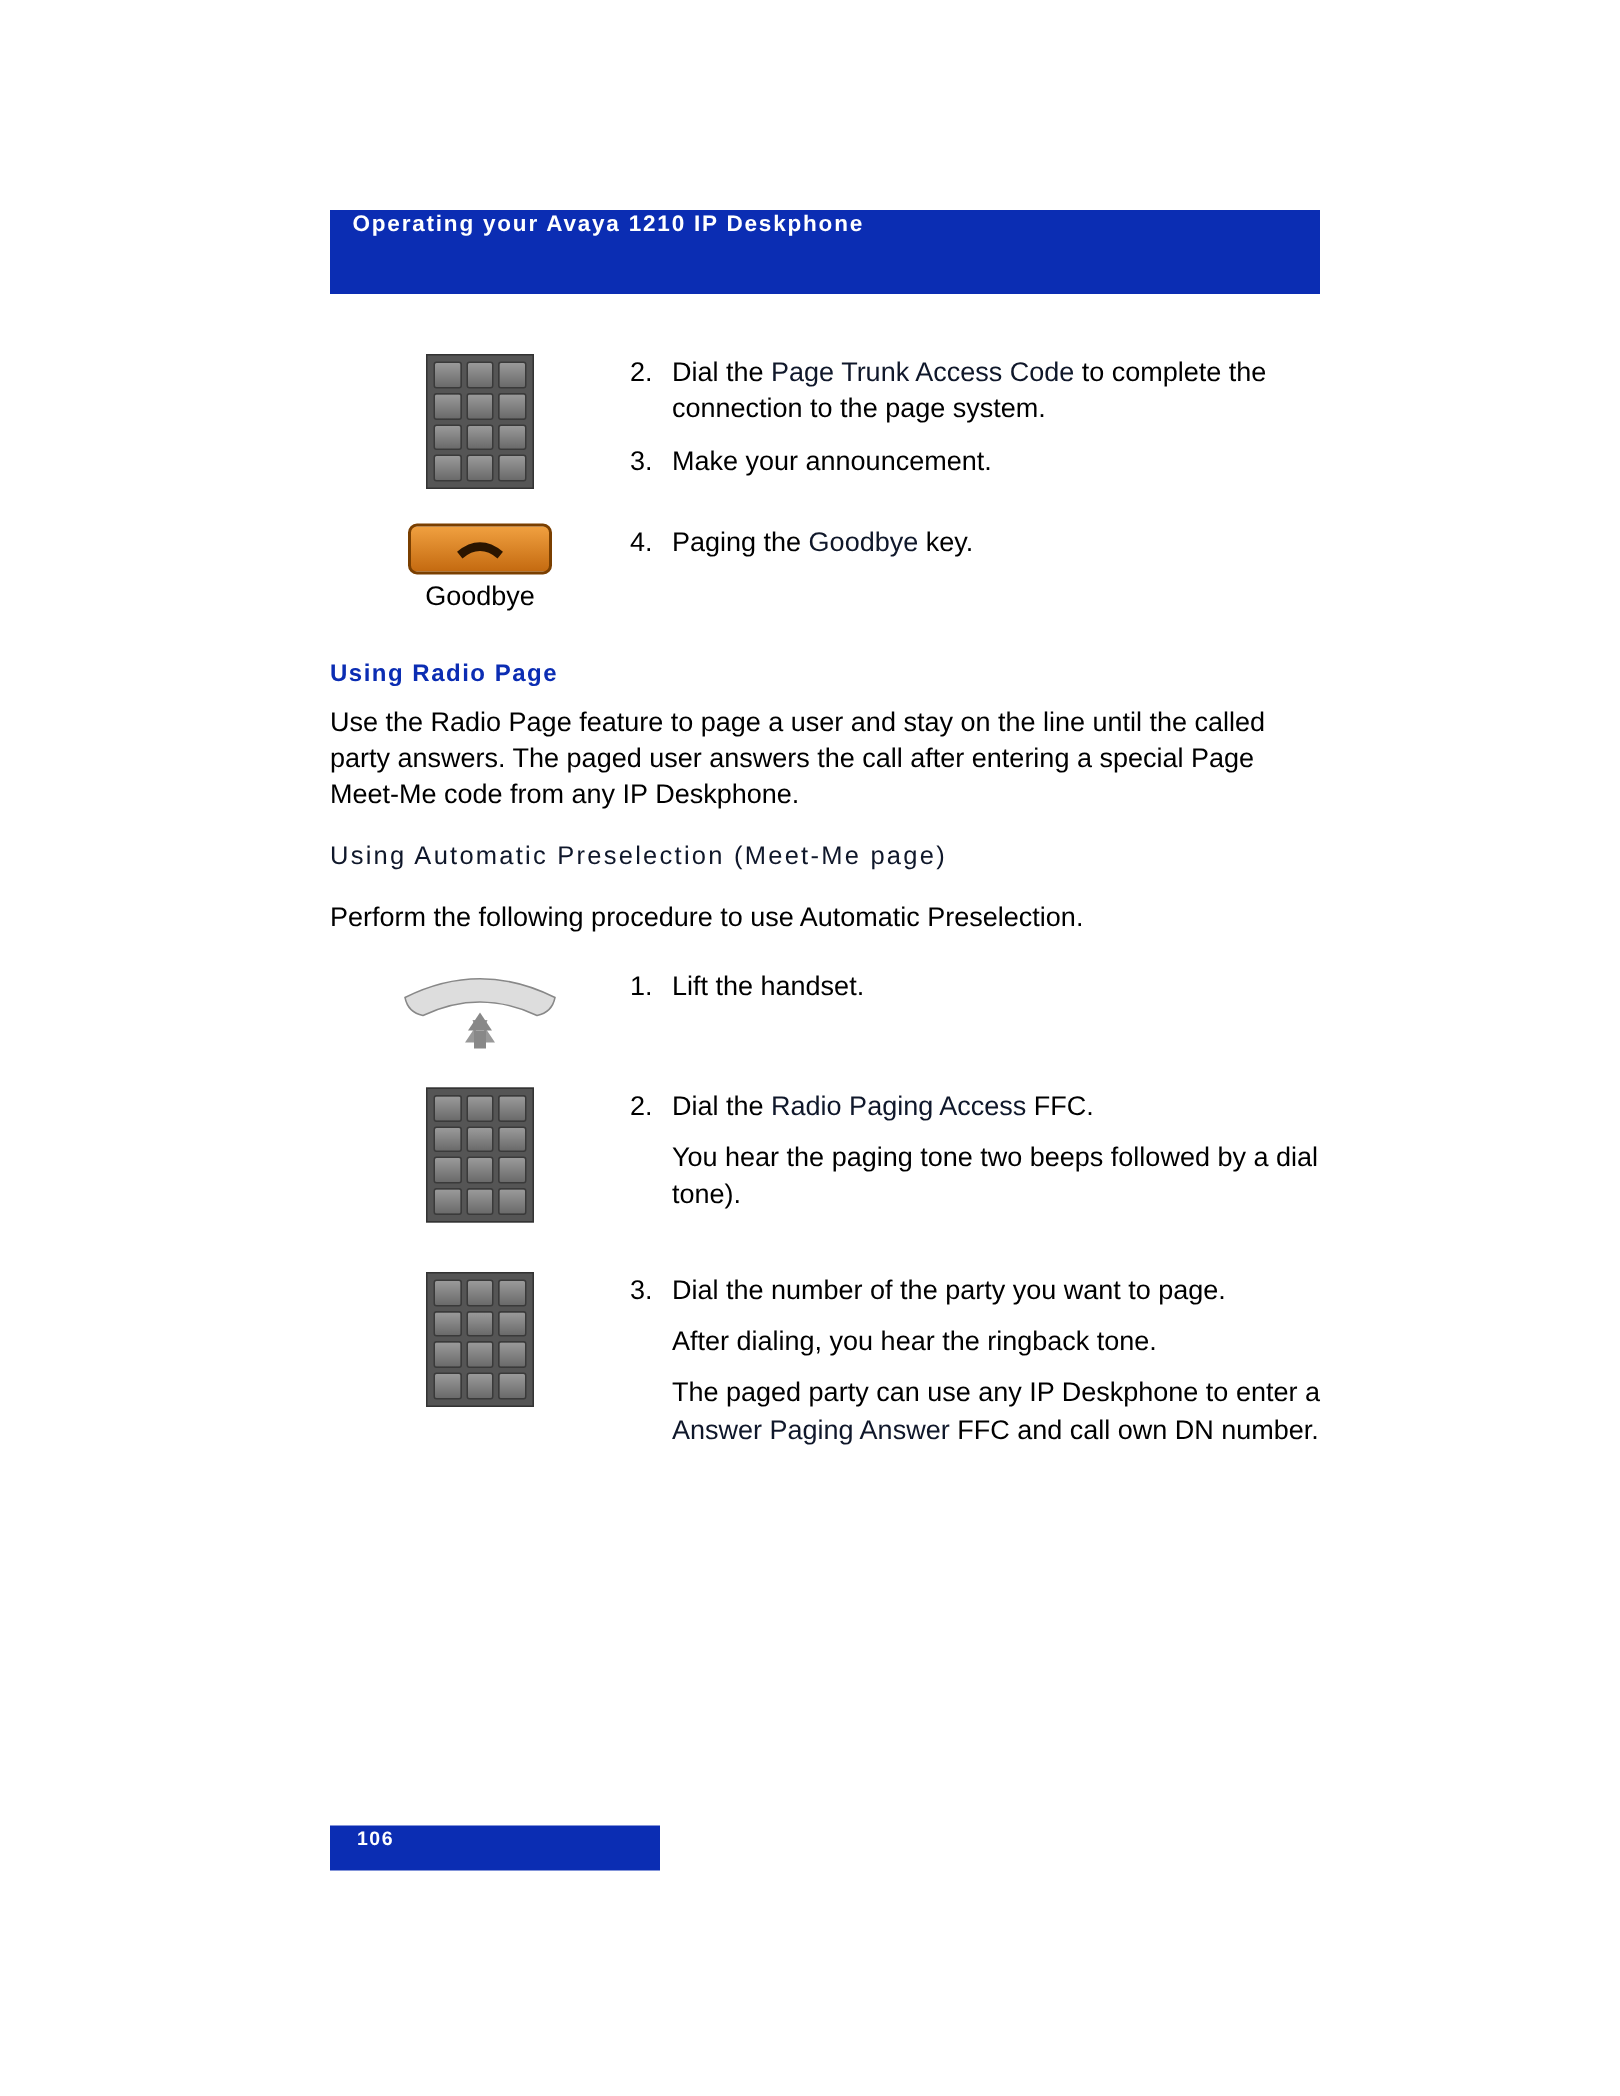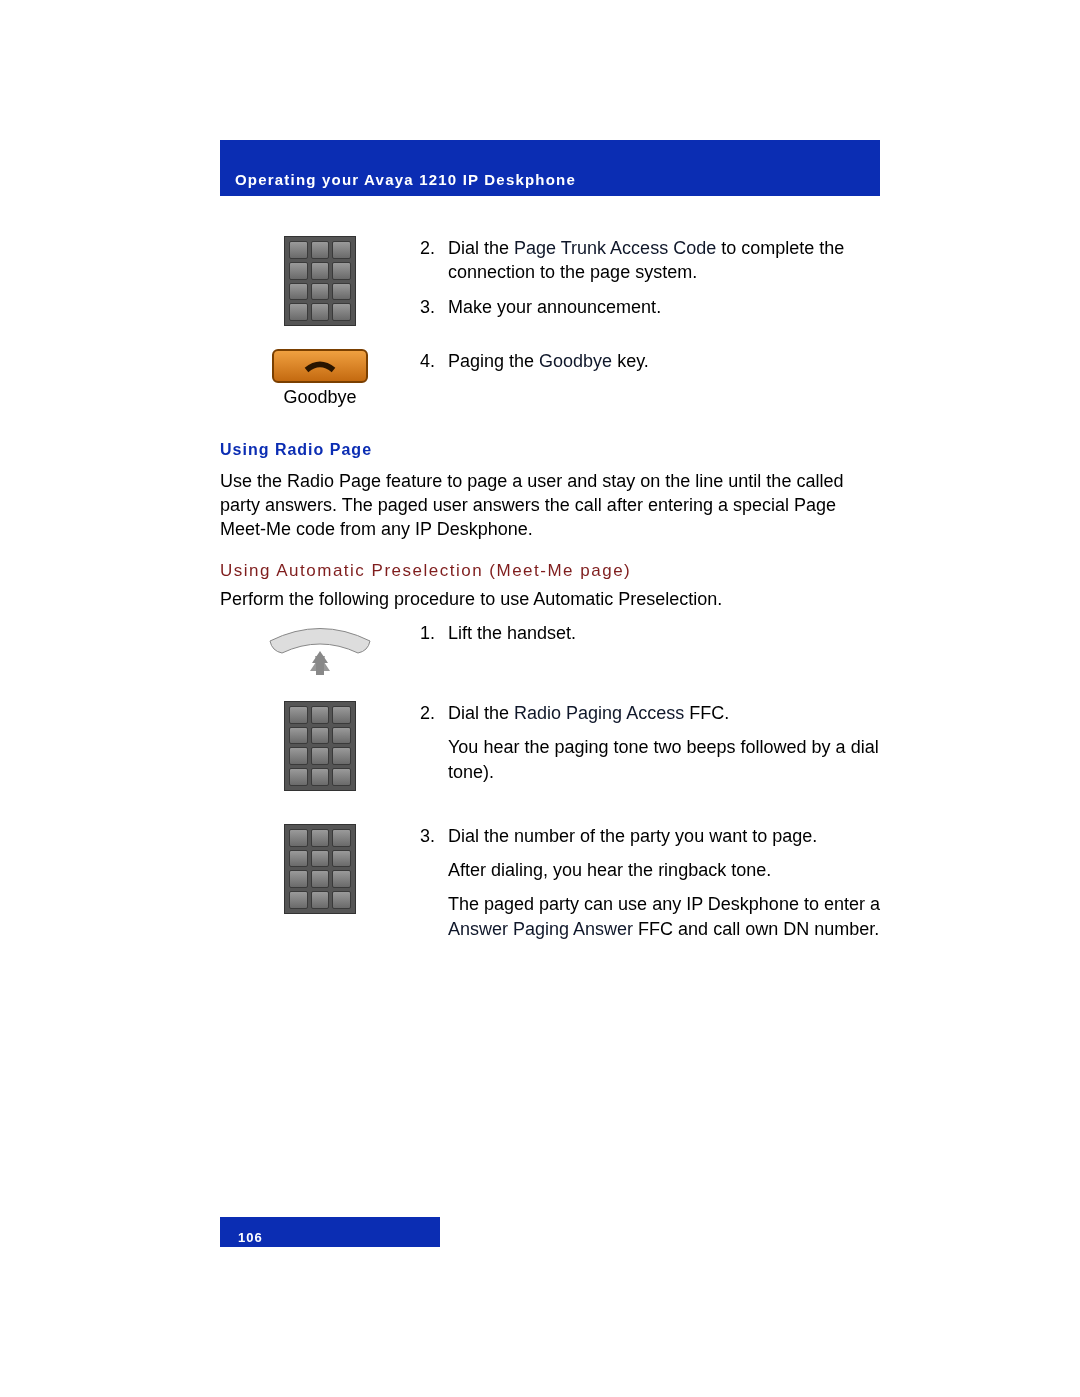--- a/index.html
+++ b/index.html
@@ -16,21 +16,20 @@
     min-height: 1397px;
     position: relative;
     box-sizing: border-box;
     padding: 140px 200px 60px 220px;
   }
   .header-bar {
     background: #0b2db3;
     height: 56px;
     margin-bottom: 40px;
     display: flex;
-    align-items: flex-end;
     padding: 0 15px 6px 15px;
     box-sizing: border-box;
   }
   .header-bar span {
     color: #fff;
     font-size: 15px;
     font-weight: bold;
     letter-spacing: 1.2px;
   }
   .step-row {
@@ -55,23 +54,23 @@
     flex: 0 0 28px;
   }
   .h2 {
     color: #0b2db3;
     font-size: 16px;
     font-weight: bold;
     letter-spacing: 1px;
     margin: 30px 0 8px 0;
   }
   .sub {
-    color: #7f1d1d;
+    color: #0f172a;
     letter-spacing: 1.5px;
-    margin: 18px 0 4px 0;
+    margin: 18px 0 16px 0;
     font-size: 17px;
   }
   .link {
     color: #0f172a;
   }
   .keypad {
     width: 72px;
     height: 90px;
     margin: 0 auto;
     background: #555;
@@ -112,21 +111,21 @@
     left: 220px;
     bottom: 150px;
     width: 220px;
     height: 30px;
     background: #0b2db3;
     color: #fff;
     font-size: 13px;
     font-weight: bold;
     letter-spacing: 1px;
     display: flex;
-    align-items: flex-end;
+    align-items: flex-start;
     padding-left: 18px;
     box-sizing: border-box;
   }
   .goodbye-label { text-align: center; }
 </style>
 </head>
 <body>
 
 <div class="page">
 
@@ -180,21 +179,21 @@
         <div>
           <span>Paging the </span><span class="link">Goodbye</span><span> key.</span>
         </div>
       </div>
     </div>
   </div>
 
   <div class="h2">Using Radio Page</div>
   <div>Use the Radio Page feature to page a user and stay on the line until the called party answers. The paged user answers the call after entering a special Page Meet-Me code from any IP Deskphone.</div>
   <div class="sub">Using Automatic Preselection (Meet-Me page)</div>
-  <div style="margin-bottom:10px">Perform the following procedure to use Automatic Preselection.</div>
+  <div style="margin-bottom:22px">Perform the following procedure to use Automatic Preselection.</div>
 
   <div class="step-row">
     <div class="icon-col">
       <div class="handset">
         <svg viewBox="0 0 120 60">
           <path d="M10 20 Q60 -5 110 20 Q108 30 98 32 Q60 14 22 32 Q12 30 10 20 Z" fill="#ddd" stroke="#888" stroke-width="1"></path>
           <path d="M55 35 L65 35 L60 50 Z M50 50 L70 50 L60 35 Z" fill="#999"></path>
           <polygon points="60,30 52,42 68,42" fill="#888"></polygon>
           <rect x="56" y="42" width="8" height="12" fill="#888"></rect>
         </svg>

